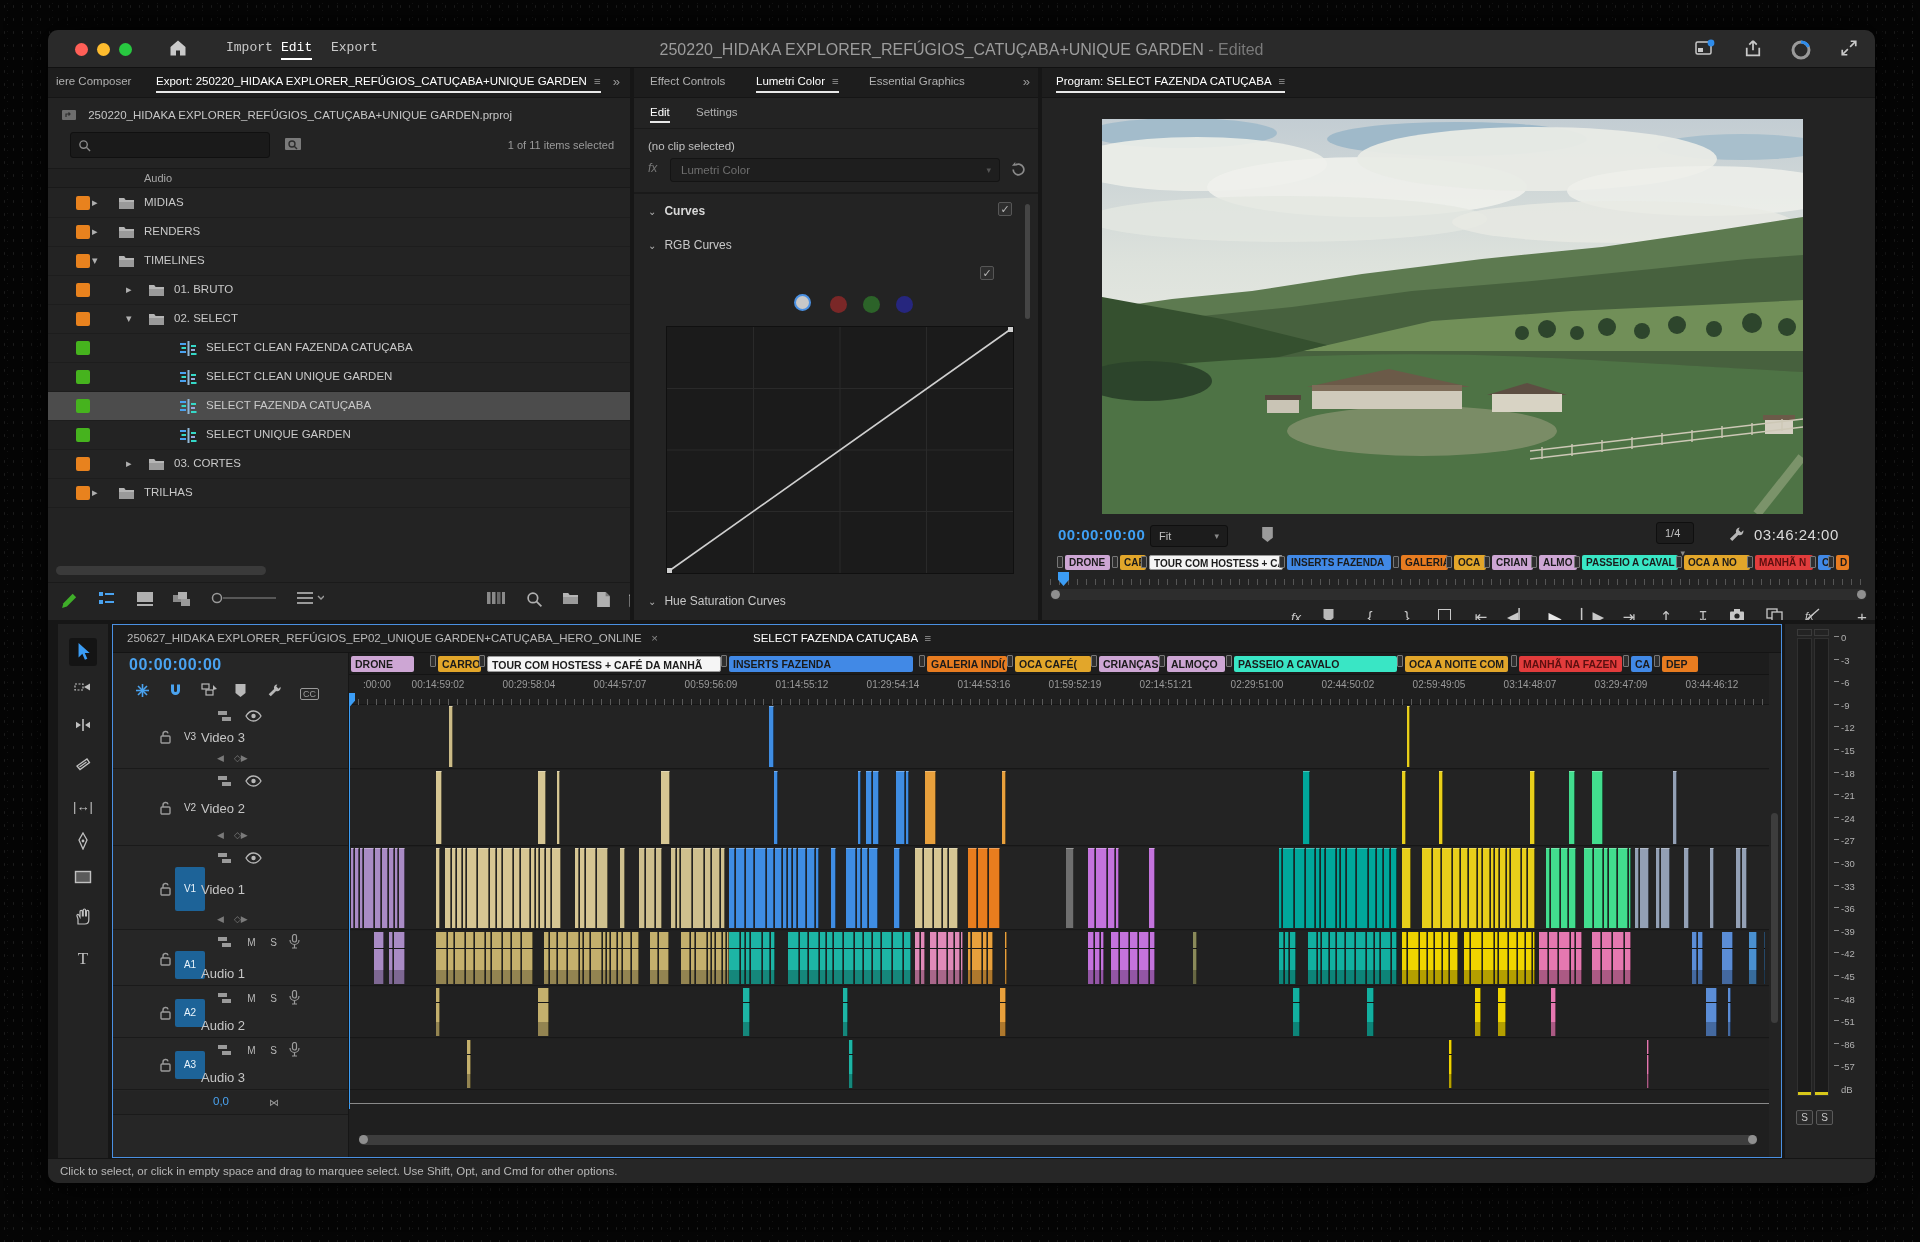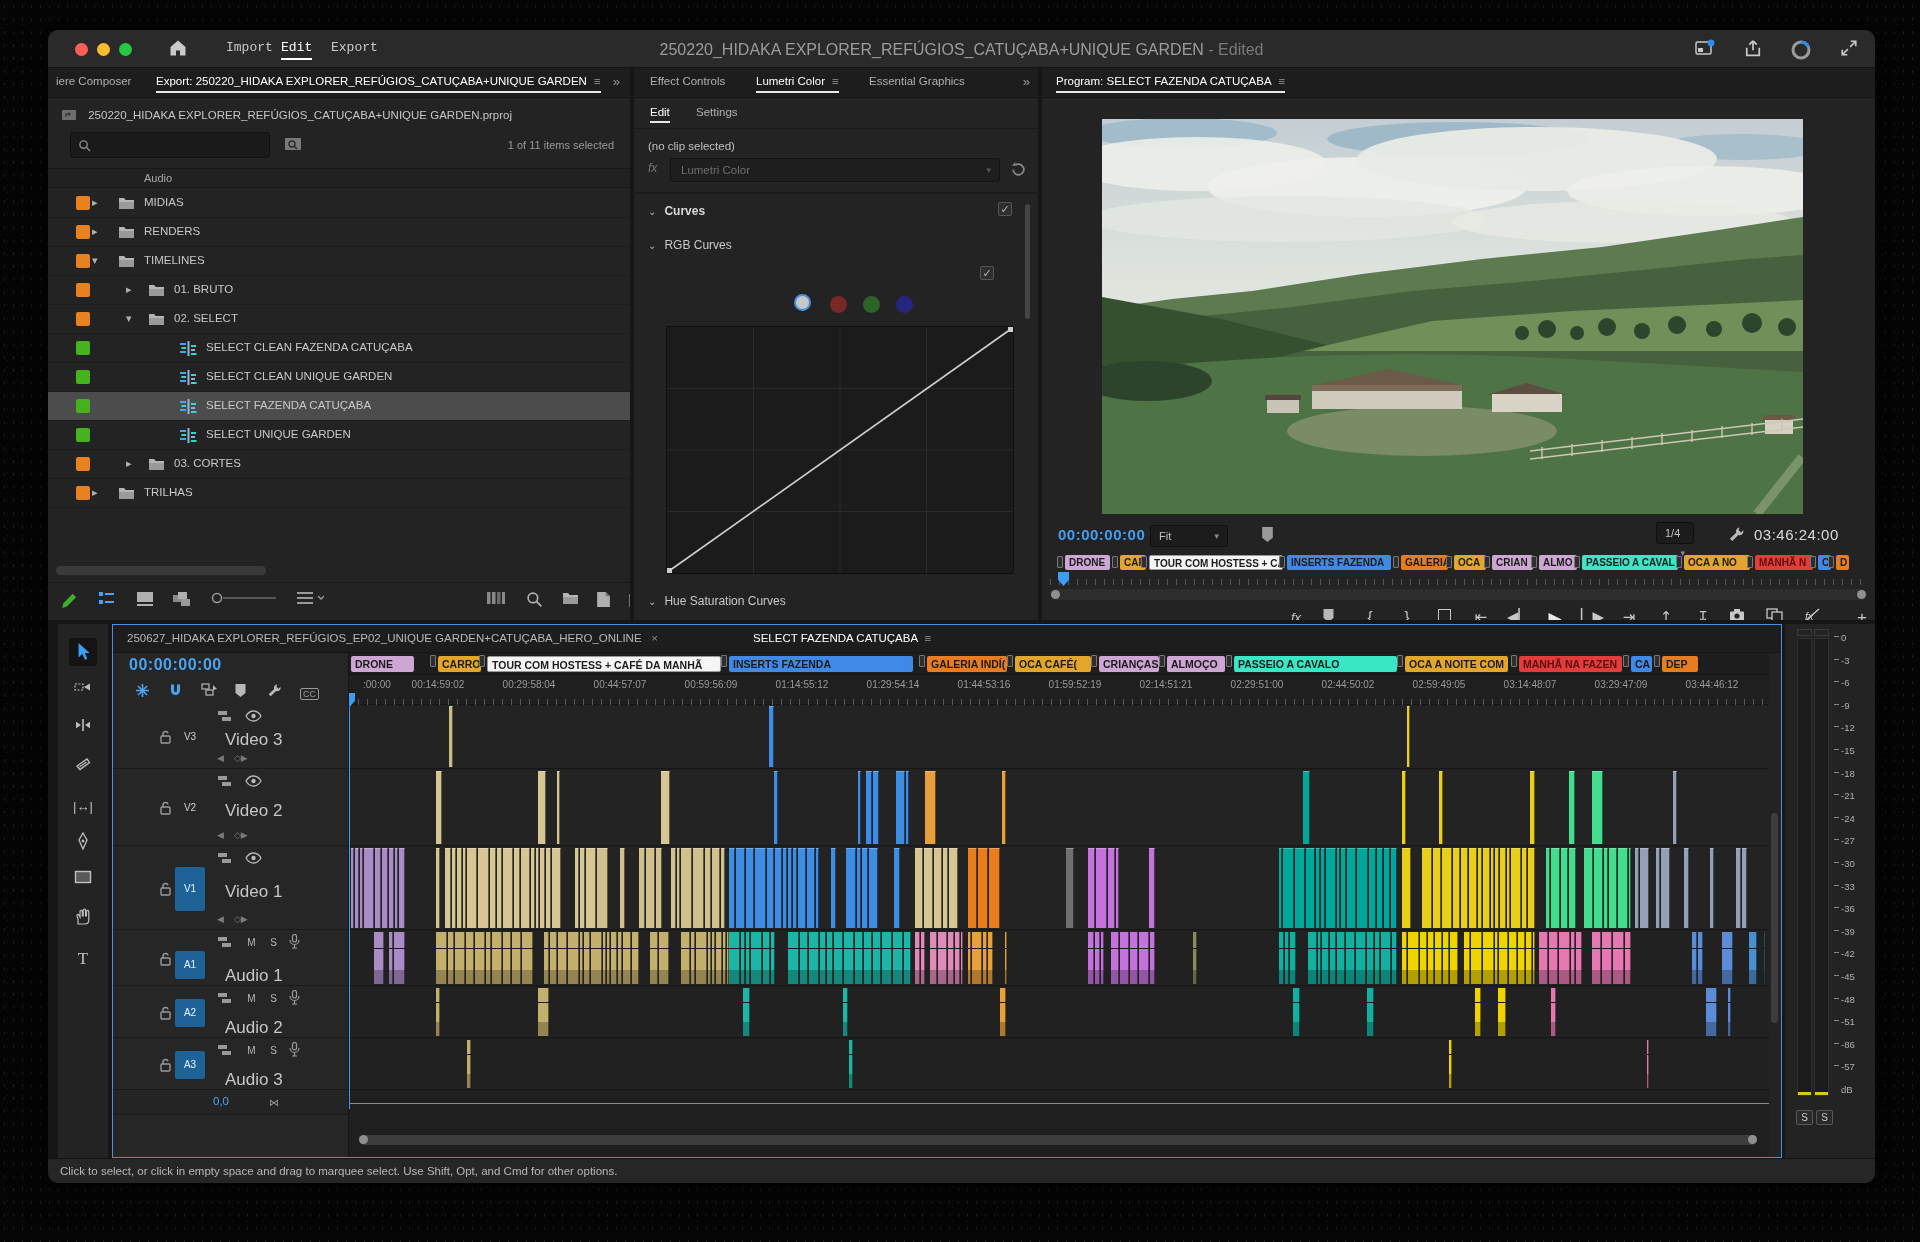--- a/index.html
+++ b/index.html
@@ -78,21 +78,21 @@
   #tl-hdr{position:absolute;left:0;top:0;width:236px;height:100%;background:#262626;border-right:1px solid #161616;}
   #tl-content{position:absolute;left:236px;top:0;width:1420px;height:100%;background:#1f1f1f;overflow:hidden;}
   #tl-tc{position:absolute;left:16px;top:3px;font-size:16px;color:#4aa3f0;font-weight:bold;letter-spacing:.5px;}
   .tb2-ic{position:absolute;top:30px;width:18px;height:18px;color:#b8b8b8;}
   .lane{position:absolute;left:0;width:100%;border-bottom:1px solid #171717;background:#232323;}
   .lane.audio{background:#212121;}
   .clip{position:absolute;top:1px;}
   .hrow{position:absolute;left:0;width:100%;border-bottom:1px solid #1a1a1a;}
   .badge{position:absolute;left:62px;width:30px;border-radius:2px;text-align:center;font-size:10px;color:#cfcfcf;}
   .badge.on{background:#1d6398;color:#eaf4fb;}
-  .tname{position:absolute;left:112px;font-size:17px;color:#c6c6c6;}
+  .tname{position:absolute;left:88px;font-size:13px;color:#c6c6c6;}
   .kfnav{position:absolute;left:104px;color:#7a7a7a;font-size:9px;letter-spacing:10px;}
   .msbtn{position:absolute;width:17px;height:15px;color:#b8b8b8;font-size:10px;text-align:center;line-height:15px;}
   #tl-ruler-labels{position:absolute;left:0;top:22px;width:100%;height:30px;background:#1f1f1f;border-bottom:1px solid #161616;}
   .rlab{position:absolute;top:4px;font-size:10px;color:#9a9a9a;transform:translateX(-50%);white-space:nowrap;}
   #tl-markers-row{position:absolute;left:0;top:0;width:100%;height:22px;background:#1d1d1d;border-bottom:1px solid #141414;}
   #tl-markers-row .chip{top:3px;height:16px;line-height:16px;font-size:10.5px;}
   .ys{position:absolute;height:3px;background:#e8d21a;top:46px;}
   #playhead-line{position:absolute;left:0;top:52px;width:1px;height:404px;background:#3b9df5;}
   .ph-caret{position:absolute;width:11px;height:14px;background:#3b9df5;clip-path:polygon(0 0,100% 0,100% 55%,50% 100%,0 55%);}
   #tl-vscroll{position:absolute;right:3px;width:7px;background:#3d3d3d;border-radius:4px;}

